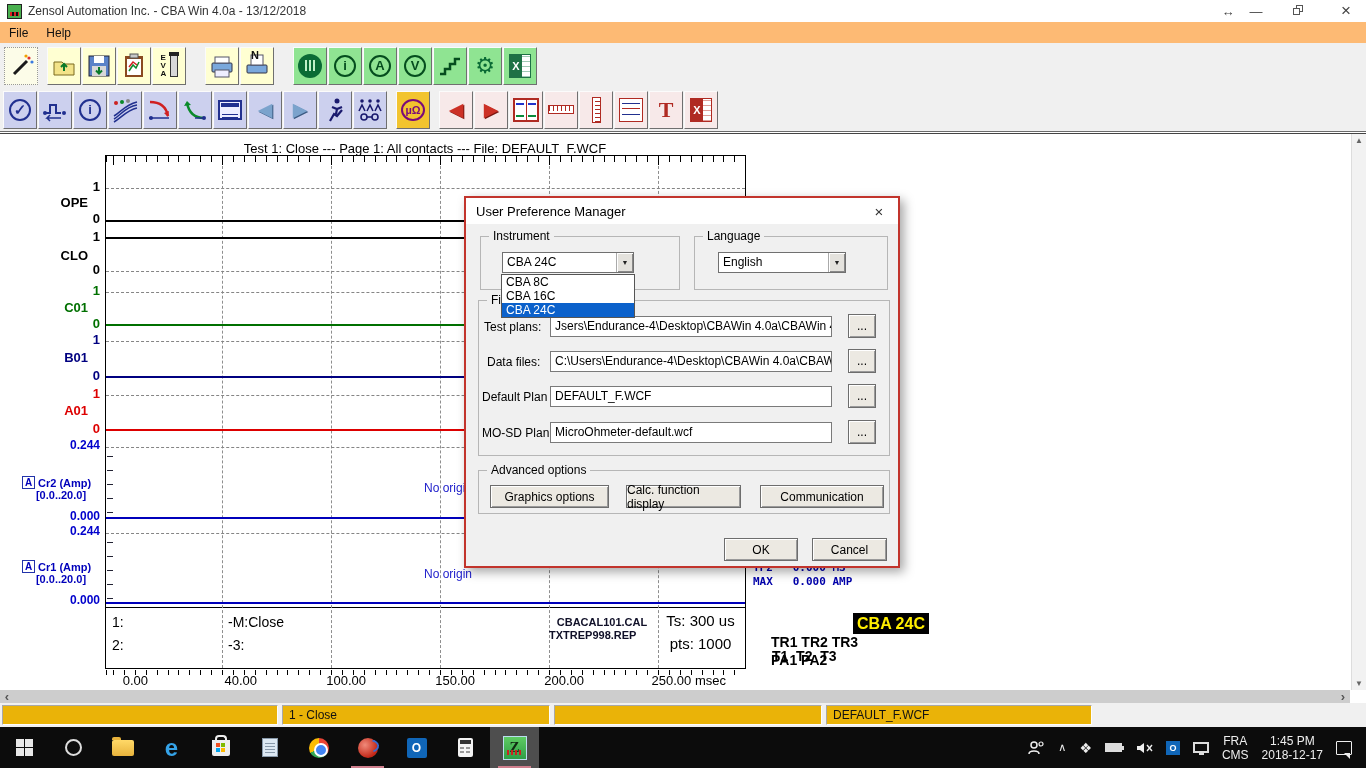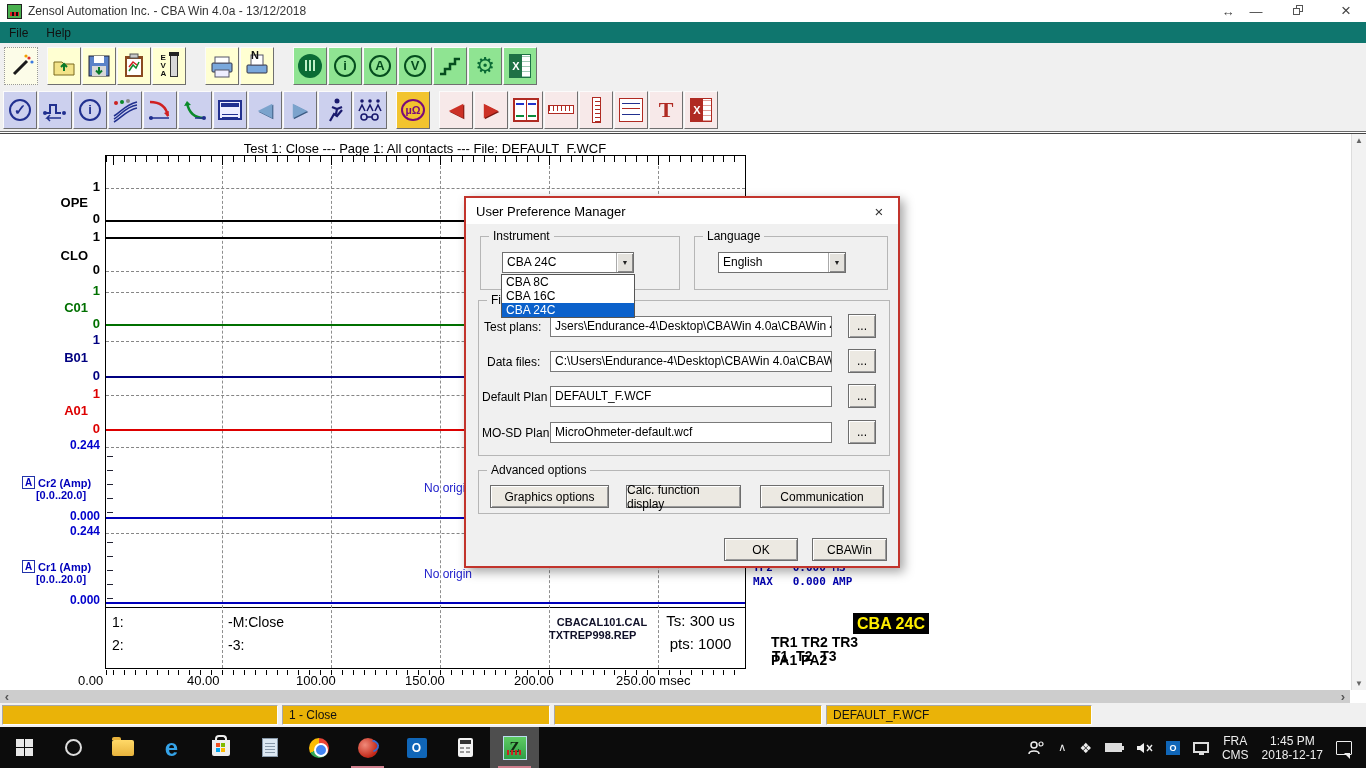--- a/index.html
+++ b/index.html
@@ -12,21 +12,21 @@
   #app-icon{width:15px;height:15px;margin:0 6px 0 7px;background:#49b04f;border:1px solid #222;position:relative}
   #app-icon::after{content:"";position:absolute;left:2px;top:7px;width:9px;height:4px;background:repeating-linear-gradient(90deg,#d22 0 2px,#111 2px 4px)}
   #title-text{font-size:12px;color:#333}
   #caption-btns{position:absolute;right:0;top:0;height:22px;display:flex;align-items:center;color:#444;font-size:13px}
   .cap-btn{width:28px;text-align:center;cursor:default}
   .restore-icon{position:relative;display:inline-block;width:11px;height:11px}
   .restore-icon .r-back{position:absolute;left:3px;top:0;width:7px;height:7px;border:1px solid #555}
   .restore-icon .r-front{position:absolute;left:0;top:3px;width:7px;height:7px;border:1px solid #555;background:#fff}
 
   
-  #menubar{position:absolute;left:0;top:22px;width:1366px;height:21px;background:#0f766e;display:flex;align-items:center;font-size:12px;color:#111}
+  #menubar{position:absolute;left:0;top:22px;width:1366px;height:21px;background:#fdba74;display:flex;align-items:center;font-size:12px;color:#111}
   .menu-item{padding:2px 9px}
 
   
   #toolbar1{position:absolute;left:0;top:43px;width:1366px;height:45px;background:#f0f0f0;display:flex;align-items:center;padding-left:4px}
   #toolbar2{position:absolute;left:0;top:88px;width:1366px;height:44px;background:#f0f0f0;display:flex;align-items:center;padding-left:3px;border-bottom:1px solid #6a6a6a}
   .tb{width:34px;height:38px;border:1px solid;border-color:#fbfbfb #6f6f6f #6f6f6f #fbfbfb;display:flex;align-items:center;justify-content:center;position:relative;margin-right:1px;background:#ffffd2}
   .tb.cream{background:#ffffd2}
   .tb.white{background:#fcfce8;border-style:dotted;border-color:#999}
   .tb.green{background:#8fe492}
   .tb.lav{background:#ccd0ee}
@@ -74,21 +74,21 @@
   .ticks-bot{position:absolute;left:106px;top:670px;width:639px;height:5px;background:repeating-linear-gradient(90deg,#000 0 1px,transparent 1px 10.9px);background-position-x:7px}
   .mini-vtick{position:absolute;left:107px;width:6px;background:repeating-linear-gradient(180deg,#223 0 1px,transparent 1px 14px)}
   .ch-val{position:absolute;left:58px;width:42px;text-align:right;font-size:13px;font-weight:bold}
   .ch-name{position:absolute;left:18px;width:70px;text-align:right;font-size:13px;font-weight:bold}
   .an-val{position:absolute;left:52px;width:48px;text-align:right;font-size:12px;font-weight:bold;color:#0000cc}
   .an-name{position:absolute;left:22px;width:78px;display:flex;align-items:center;gap:3px;justify-content:flex-start}
   .an-name .abox{width:13px;height:13px;border:1px solid #2233aa;color:#0000bb;font-size:10px;font-weight:bold;display:flex;align-items:center;justify-content:center;background:#fff}
   .an-name .nm{font-size:11px;font-weight:bold;color:#0000bb;white-space:nowrap}
   .an-range{position:absolute;left:22px;width:78px;text-align:center;font-size:11px;font-weight:bold;color:#0000bb;white-space:nowrap}
   .no-origin{position:absolute;font-size:12px;color:#2222cc}
-  .xtick{position:absolute;top:673px;width:70px;text-align:left;font-size:13px;color:#000}
+  .xtick{position:absolute;top:673px;width:70px;text-align:right;font-size:13px;color:#000}
   .leg{position:absolute;font-size:14px;color:#000}
   .leg-small{position:absolute;font-size:11px;font-weight:bold;color:#101028}
   .leg-big{position:absolute;font-size:15px;color:#000}
   .mono-blue{position:absolute;font-family:"DejaVu Sans Mono",monospace;font-size:11px;font-weight:bold;color:#0000aa;white-space:pre}
   .trio{position:absolute;font-size:14px;font-weight:bold;color:#000;white-space:pre}
   #badge{position:absolute;left:853px;top:613px;width:76px;height:21px;background:#000;color:#ffee00;font-weight:bold;font-size:16px;display:flex;align-items:center;justify-content:center}
 
   
   #hscroll{position:absolute;left:0;top:690px;width:1350px;height:13px;background:#cdcdcd;display:flex;align-items:center}
   #hscroll .sa{width:14px;text-align:center;font-size:13px;font-weight:bold;color:#555;line-height:13px}
@@ -512,21 +512,21 @@
     <div class="btn3d" style="left:382px;top:222px;width:28px;height:24px">...</div>
 
     <div class="groupbox" style="left:12px;top:272px;width:412px;height:44px">
       <span class="gb-label">Advanced options</span>
     </div>
     <div class="btn3d" style="left:24px;top:287px;width:119px;height:23px">Graphics options</div>
     <div class="btn3d" style="left:160px;top:287px;width:115px;height:23px">Calc. function display</div>
     <div class="btn3d" style="left:294px;top:287px;width:124px;height:23px">Communication</div>
 
     <div class="btn3d" style="left:258px;top:340px;width:74px;height:23px">OK</div>
-    <div class="btn3d" style="left:346px;top:340px;width:75px;height:23px">CBAWin</div>
+    <div class="btn3d" style="left:346px;top:340px;width:75px;height:23px">Cancel</div>
 
     <div id="dd-list">
       <div class="dd-item">CBA 8C</div>
       <div class="dd-item">CBA 16C</div>
       <div class="dd-item sel">CBA 24C</div>
     </div>
   </div>
 
   <div id="taskbar">
     <div class="tk">

